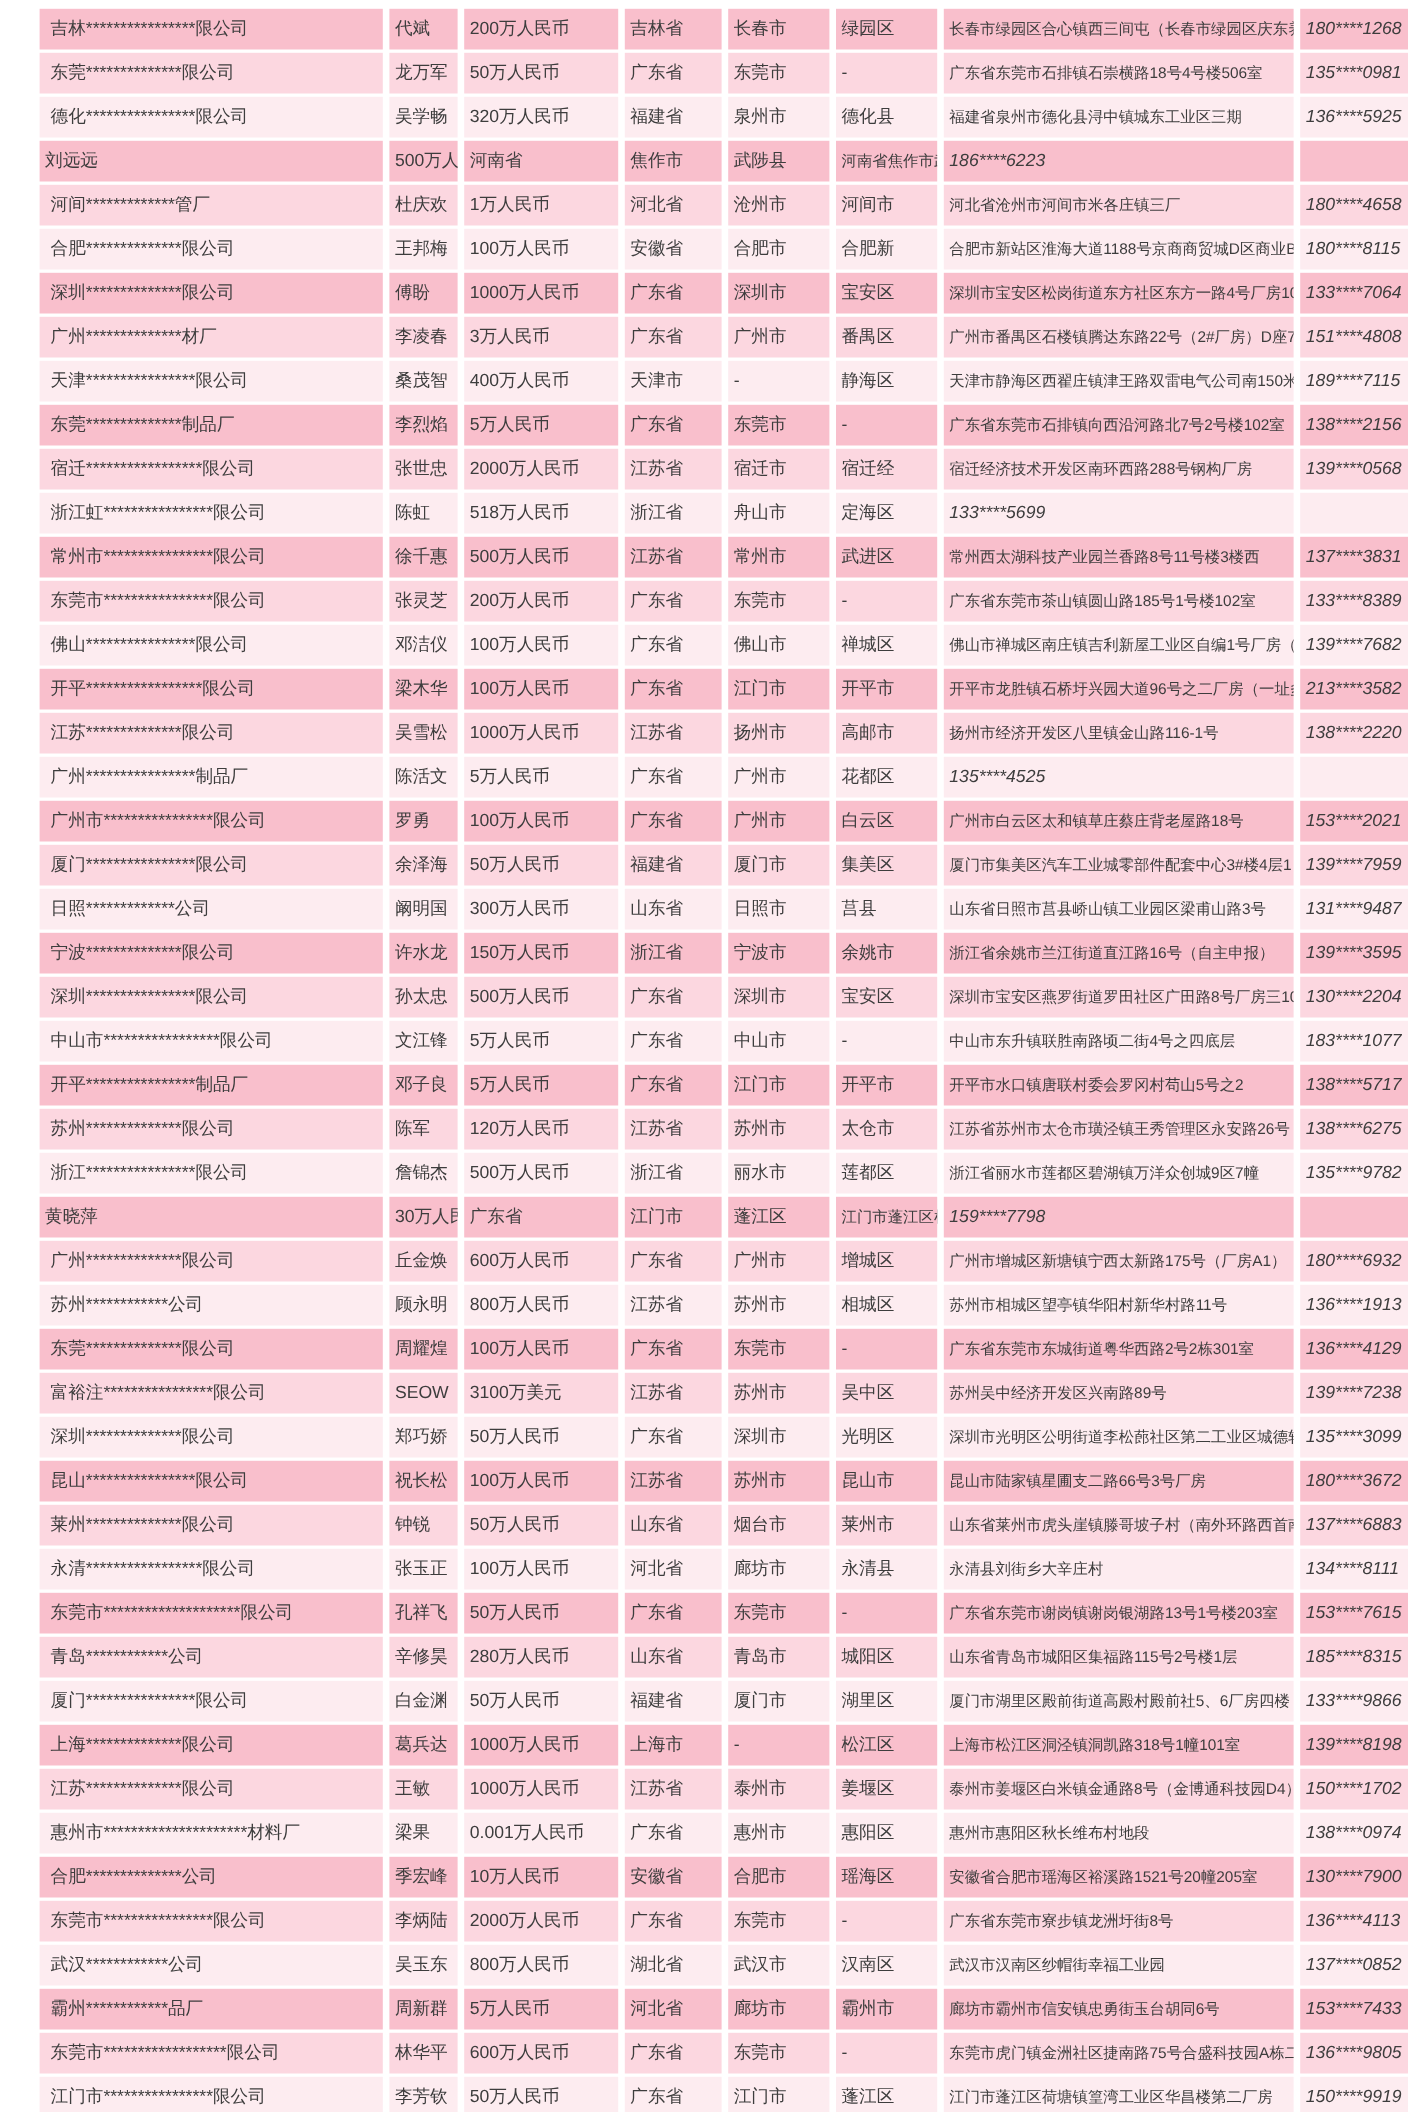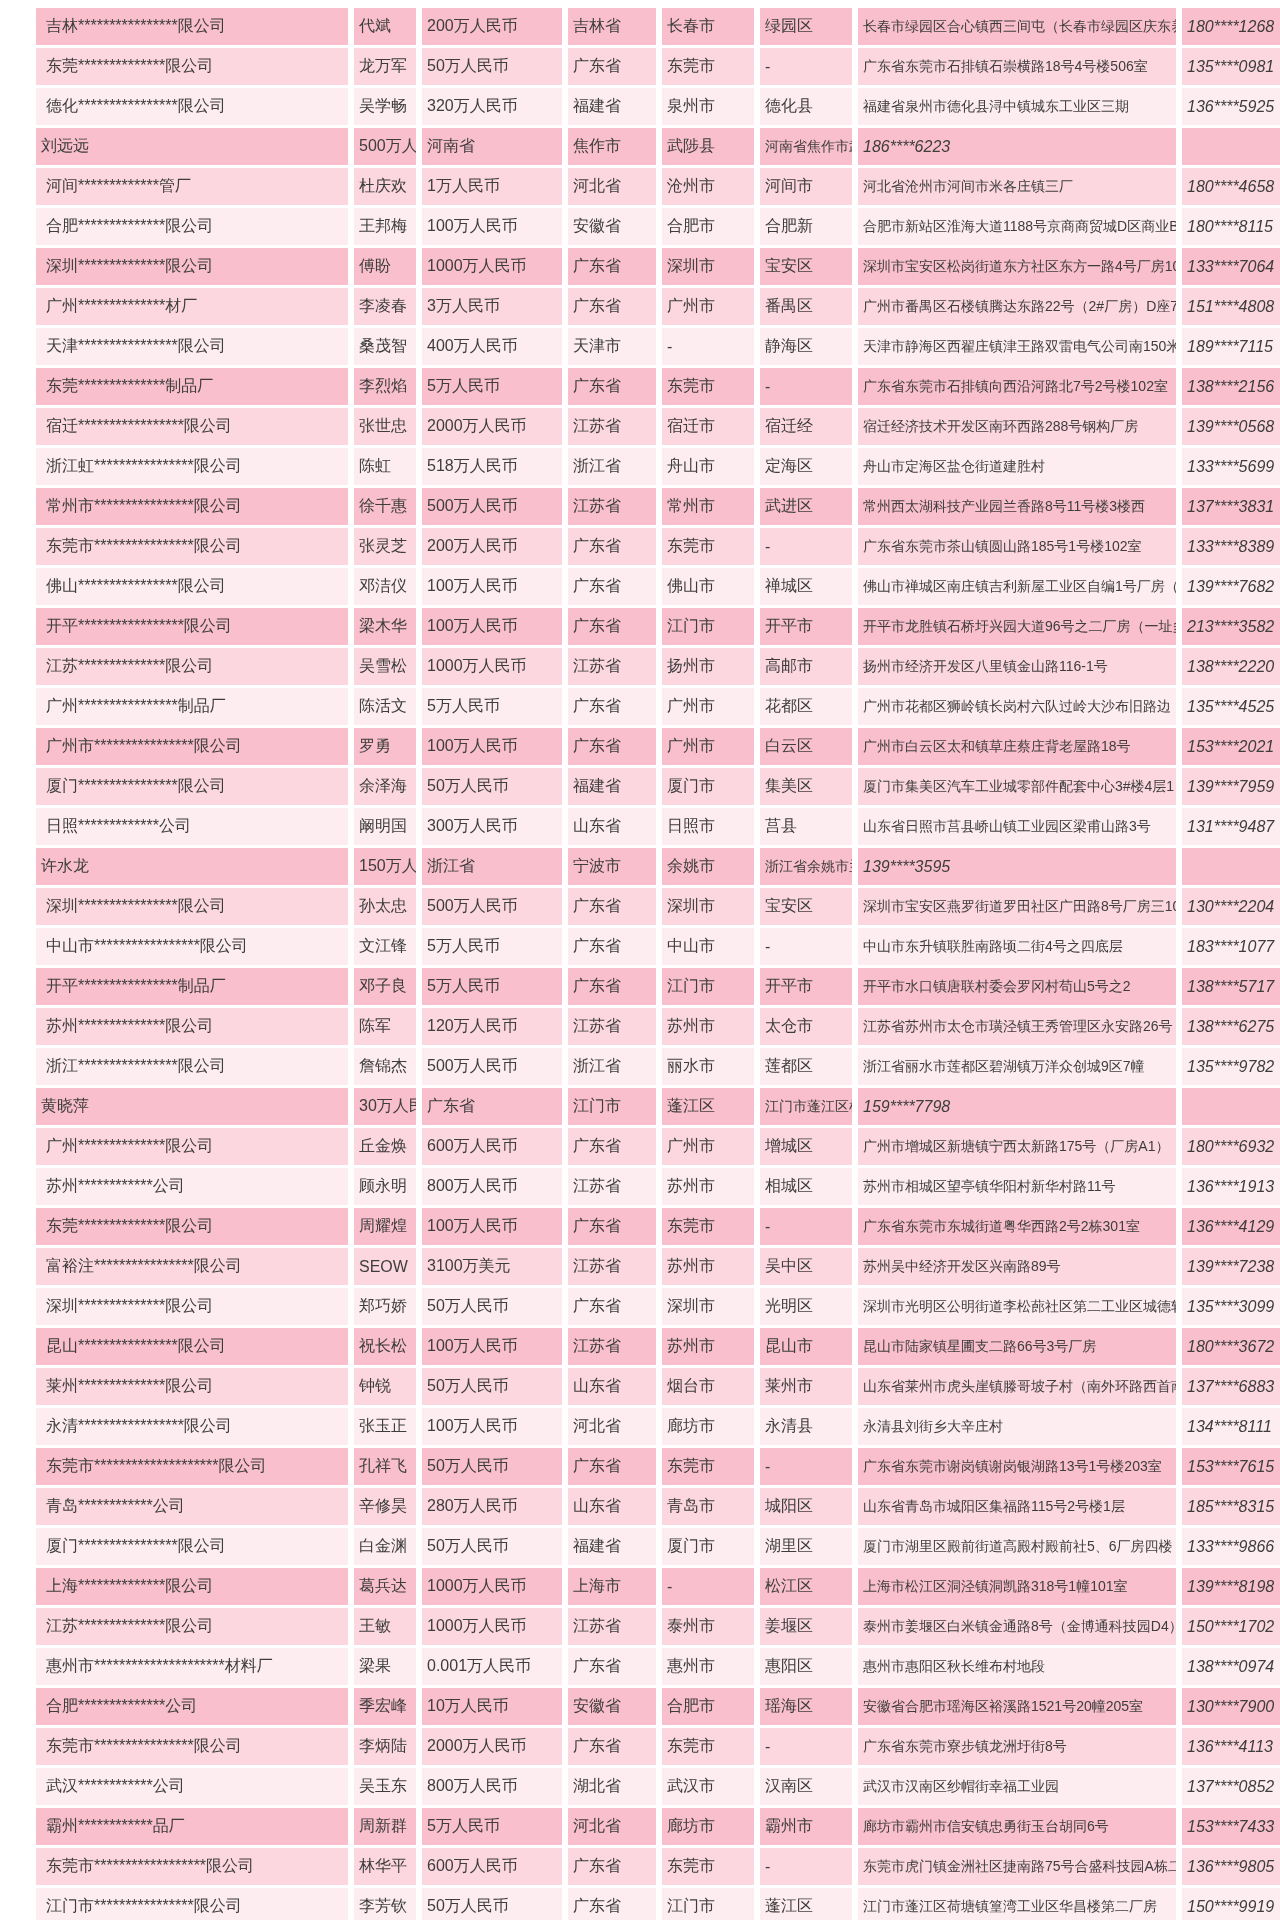--- a/index.html
+++ b/index.html
@@ -170,21 +170,20 @@
     <div class="t-cell c7 shade-medium">139****0568</div>
     <div class="t-cell c8 shade-medium"></div>
   </div>
     <div class="t-row">
     <div class="t-cell c0 shade-light">浙江虹****************限公司</div>
     <div class="t-cell c1 shade-light">陈虹</div>
     <div class="t-cell c2 shade-light">518万人民币</div>
     <div class="t-cell c3 shade-light">浙江省</div>
     <div class="t-cell c4 shade-light">舟山市</div>
     <div class="t-cell c5 shade-light">定海区</div>
-    <div class="t-cell c6 shade-light">舟山市定海区盐仓街道建胜村</div>
     <div class="t-cell c7 shade-light">133****5699</div>
     <div class="t-cell c8 shade-light"></div>
   </div>
     <div class="t-row">
     <div class="t-cell c0 shade-dark">常州市****************限公司</div>
     <div class="t-cell c1 shade-dark">徐千惠</div>
     <div class="t-cell c2 shade-dark">500万人民币</div>
     <div class="t-cell c3 shade-dark">江苏省</div>
     <div class="t-cell c4 shade-dark">常州市</div>
     <div class="t-cell c5 shade-dark">武进区</div>
@@ -236,21 +235,20 @@
     <div class="t-cell c7 shade-medium">138****2220</div>
     <div class="t-cell c8 shade-medium"></div>
   </div>
     <div class="t-row">
     <div class="t-cell c0 shade-light">广州****************制品厂</div>
     <div class="t-cell c1 shade-light">陈活文</div>
     <div class="t-cell c2 shade-light">5万人民币</div>
     <div class="t-cell c3 shade-light">广东省</div>
     <div class="t-cell c4 shade-light">广州市</div>
     <div class="t-cell c5 shade-light">花都区</div>
-    <div class="t-cell c6 shade-light">广州市花都区狮岭镇长岗村六队过岭大沙布旧路边</div>
     <div class="t-cell c7 shade-light">135****4525</div>
     <div class="t-cell c8 shade-light"></div>
   </div>
     <div class="t-row">
     <div class="t-cell c0 shade-dark">广州市****************限公司</div>
     <div class="t-cell c1 shade-dark">罗勇</div>
     <div class="t-cell c2 shade-dark">100万人民币</div>
     <div class="t-cell c3 shade-dark">广东省</div>
     <div class="t-cell c4 shade-dark">广州市</div>
     <div class="t-cell c5 shade-dark">白云区</div>
@@ -274,20 +272,21 @@
     <div class="t-cell c1 shade-light">阚明国</div>
     <div class="t-cell c2 shade-light">300万人民币</div>
     <div class="t-cell c3 shade-light">山东省</div>
     <div class="t-cell c4 shade-light">日照市</div>
     <div class="t-cell c5 shade-light">莒县</div>
     <div class="t-cell c6 shade-light">山东省日照市莒县峤山镇工业园区梁甫山路3号</div>
     <div class="t-cell c7 shade-light">131****9487</div>
     <div class="t-cell c8 shade-light"></div>
   </div>
     <div class="t-row">
+    <div class="t-cell c0 shade-dark">宁波**************限公司</div>
     <div class="t-cell c1 shade-dark">许水龙</div>
     <div class="t-cell c2 shade-dark">150万人民币</div>
     <div class="t-cell c3 shade-dark">浙江省</div>
     <div class="t-cell c4 shade-dark">宁波市</div>
     <div class="t-cell c5 shade-dark">余姚市</div>
     <div class="t-cell c6 shade-dark">浙江省余姚市兰江街道直江路16号（自主申报）</div>
     <div class="t-cell c7 shade-dark">139****3595</div>
     <div class="t-cell c8 shade-dark"></div>
   </div>
     <div class="t-row">

